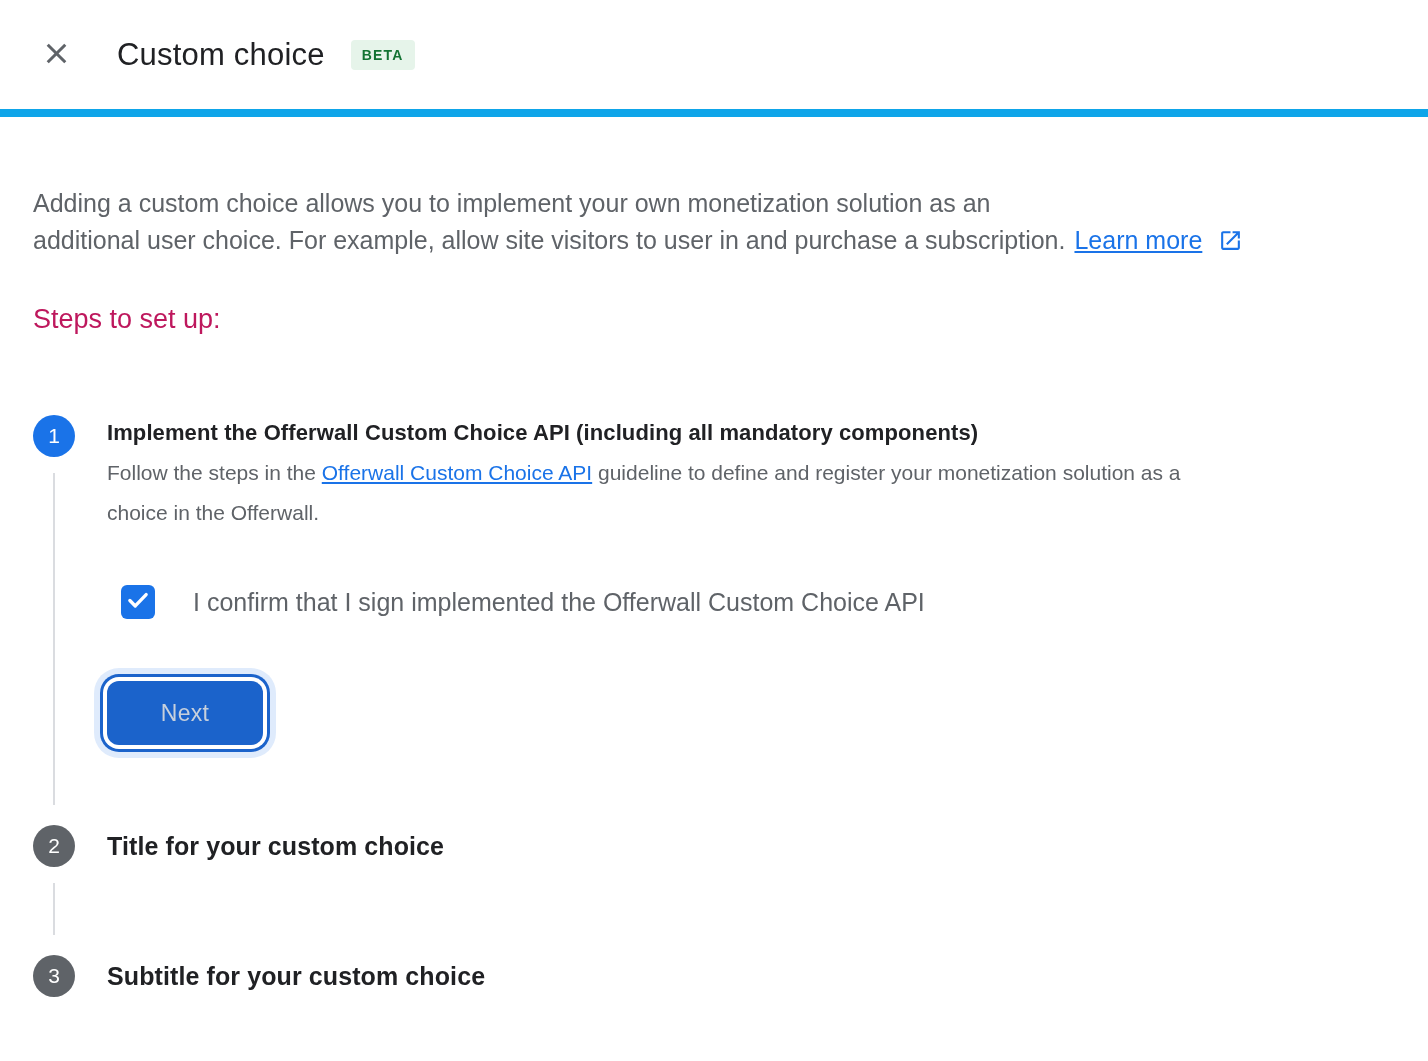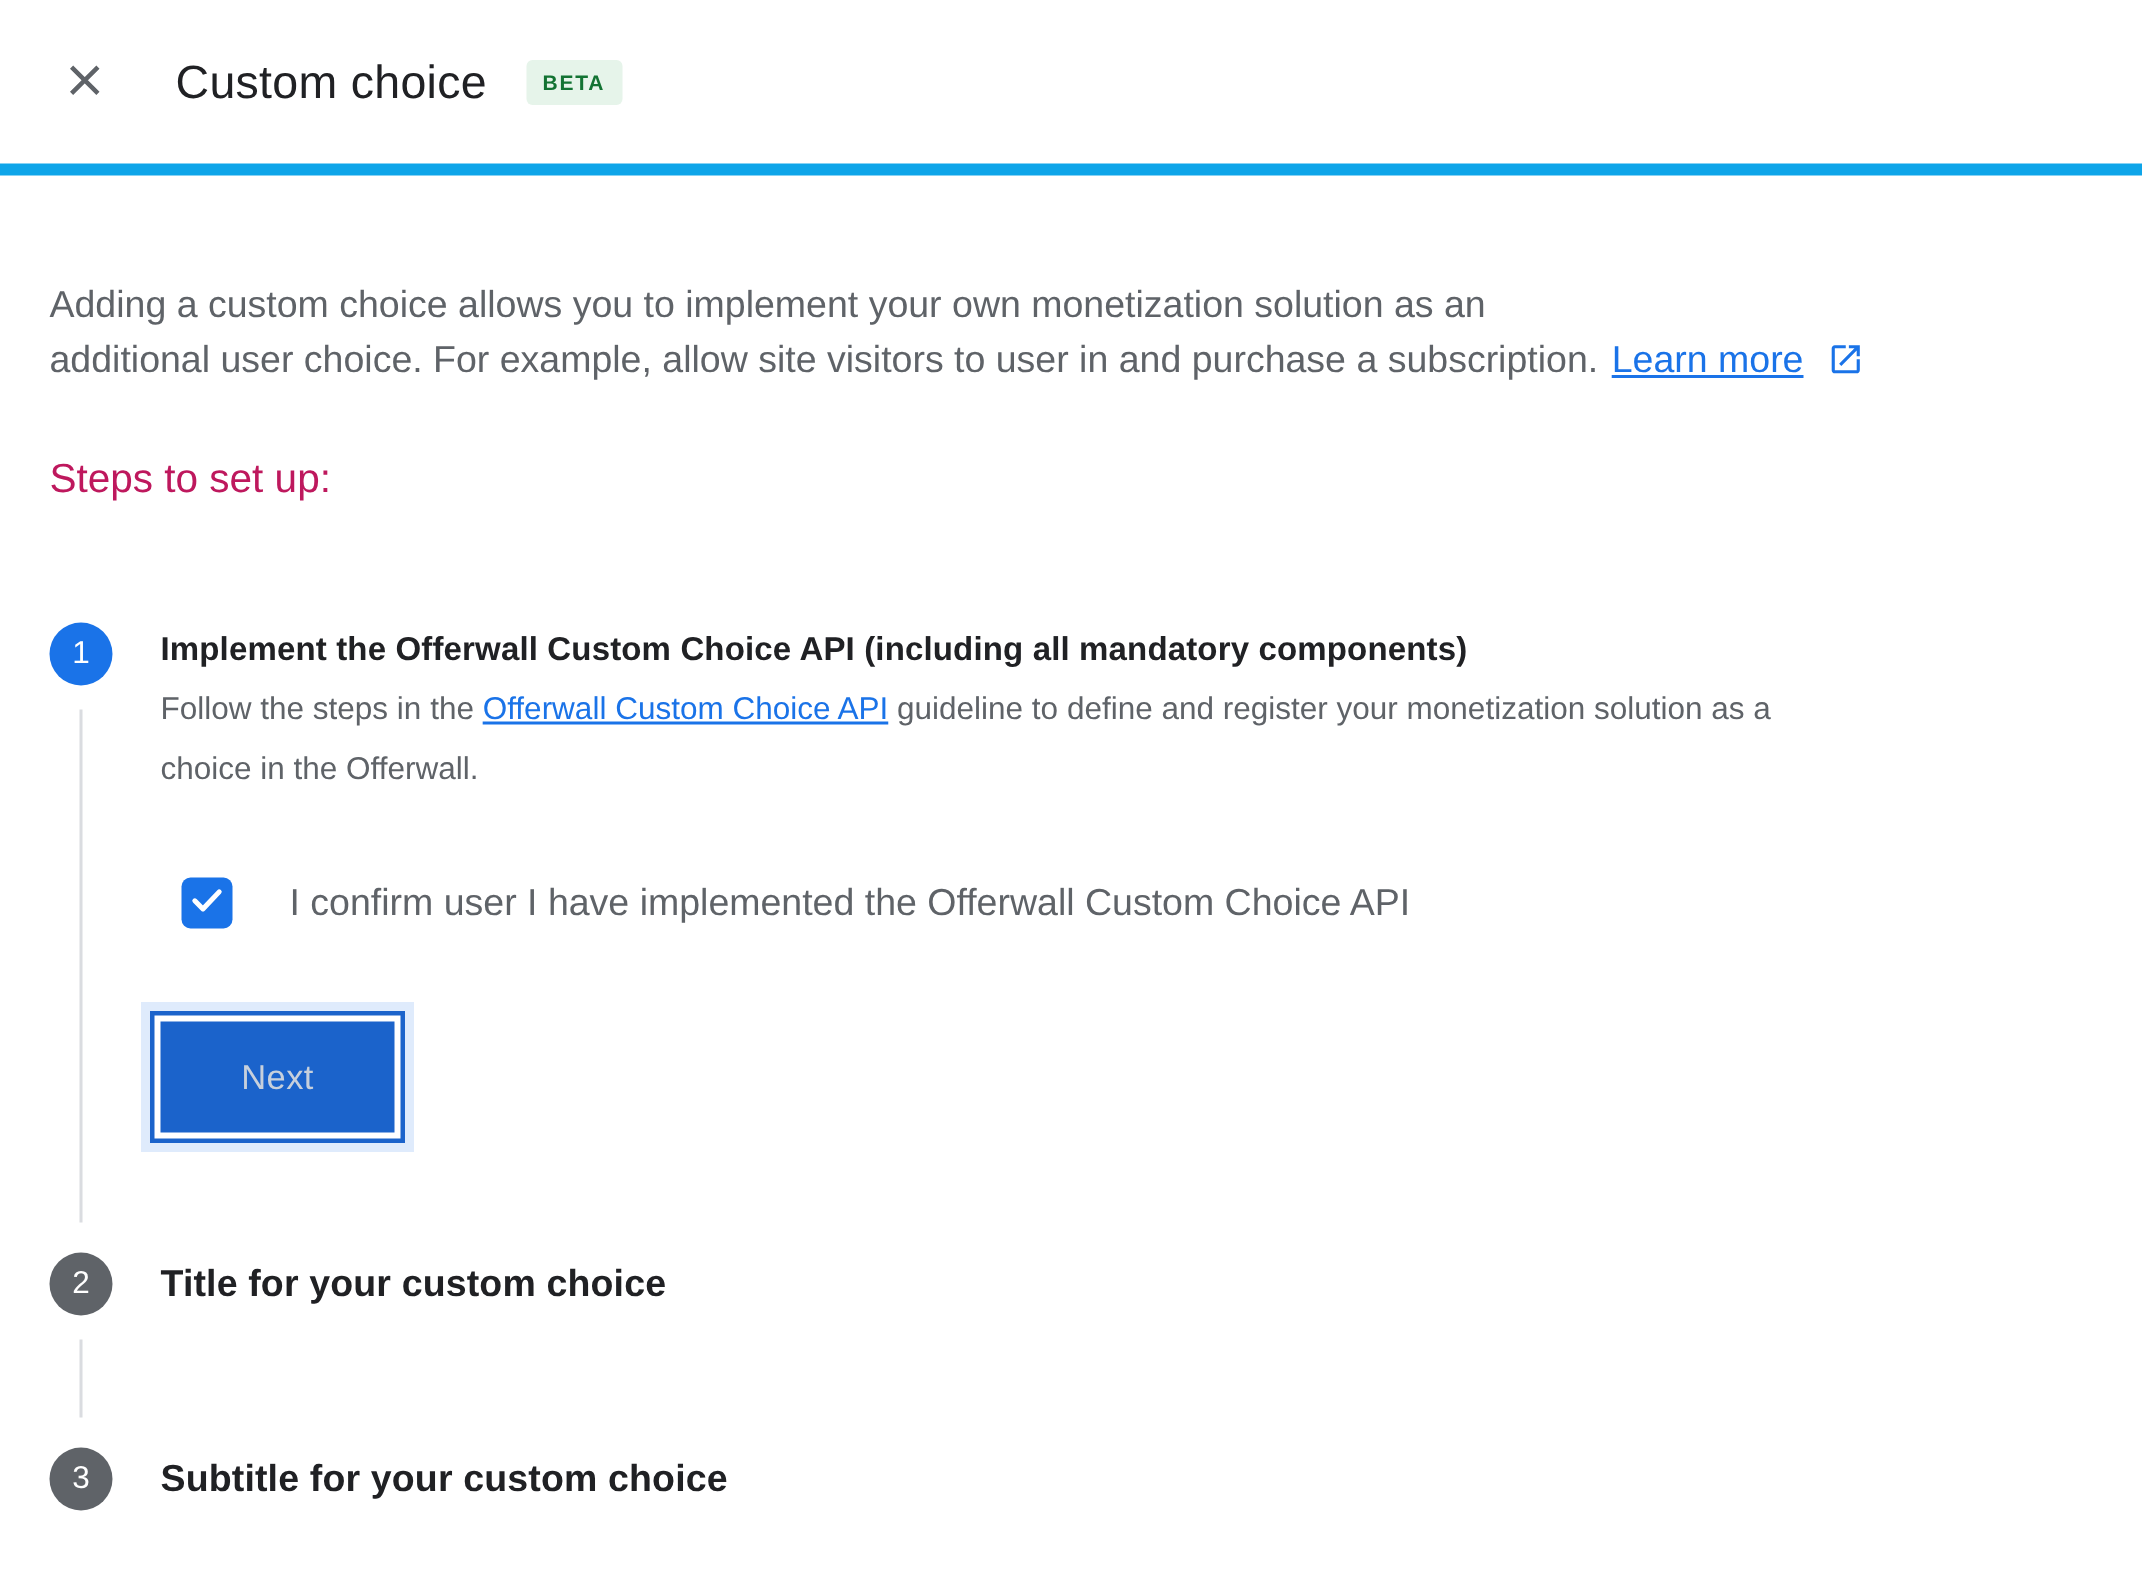--- a/index.html
+++ b/index.html
@@ -50,24 +50,24 @@
 
   .check-row { margin-top:52px; display:flex; align-items:center; margin-left:14px; }
   .checkbox {
     width:34px; height:34px; border-radius:6px; background:#1a73e8;
     display:flex; align-items:center; justify-content:center; cursor:pointer; flex-shrink:0;
   }
   .check-label { margin-left:38px; font-size:25px; color:#5f6368; }
 
   .next-btn {
     display:block; margin:62px 0 0 0;
-    width:156px; height:74px;
+    width:156px; height:64px;
     background:#1b63cb; color:#c7d0dc;
     font-family:inherit; font-size:23px; letter-spacing:0.3px;
-    border:none; border-radius:0; cursor:pointer;
+    border:none; border-radius:12px; cursor:pointer;
     box-shadow: 0 0 0 4px #ffffff, 0 0 0 7px #1b63cb, 0 0 0 13px rgba(26,115,232,0.14);
   }
   .step-1 .step-content { padding-bottom:80px; }
 
   .step-label-row { height:42px; display:flex; align-items:center; }
   .step-label { font-size:25px; font-weight:600; color:#202124; letter-spacing:0.1px; }
   .step-2 { min-height:130px; }
 </style>
 </head>
 <body>
@@ -108,21 +108,21 @@
         <p class="step-body"><span>Follow the steps in the </span><a class="inline-link">Offerwall Custom Choice API</a><span> guideline to define and register your monetization solution as a choice in the Offerwall.</span></p>
 
         <div class="check-row">
           <span class="checkbox">
             <span>
               <svg width="26" height="26" viewBox="0 0 24 24">
                 <path d="M4.5 12.5l5 5L19.5 7" fill="none" stroke="#ffffff" stroke-width="3.1" stroke-linecap="round" stroke-linejoin="round"></path>
               </svg>
             </span>
           </span>
-          <span class="check-label">I confirm user I have implemented the Offerwall Custom Choice API</span>
+          <span class="check-label">I confirm that I sign implemented the Offerwall Custom Choice API</span>
         </div>
 
         <button class="next-btn">Next</button>
       </div>
     </div>
 
     <div class="step step-2">
       <div class="rail">
         <div class="circle inactive">2</div>
         <div class="connector"></div>

